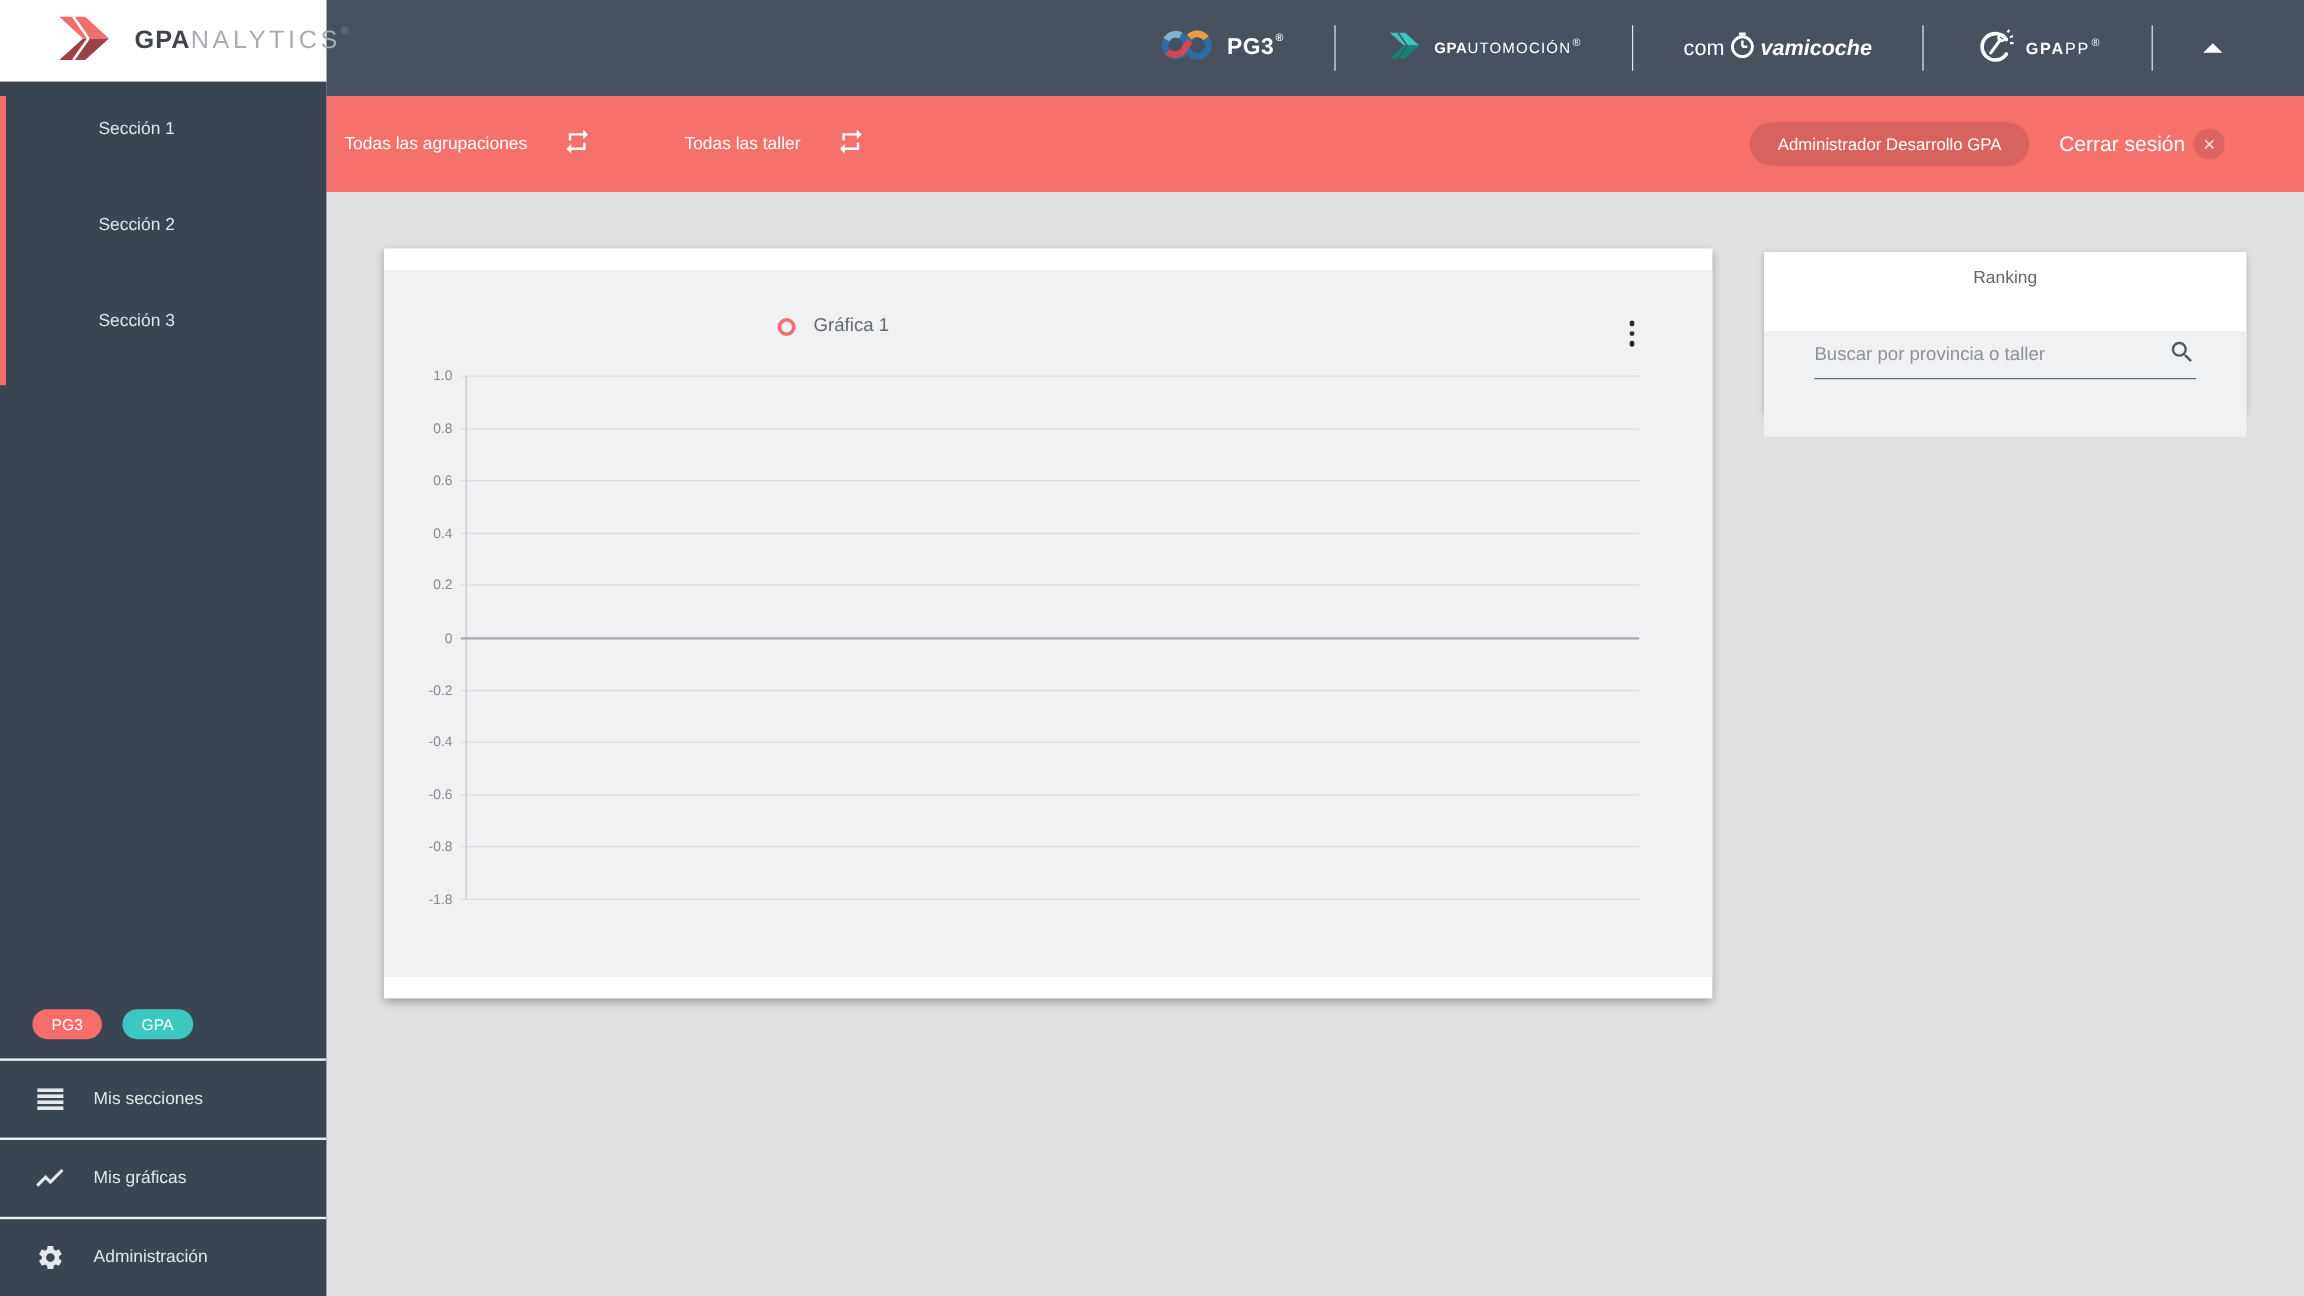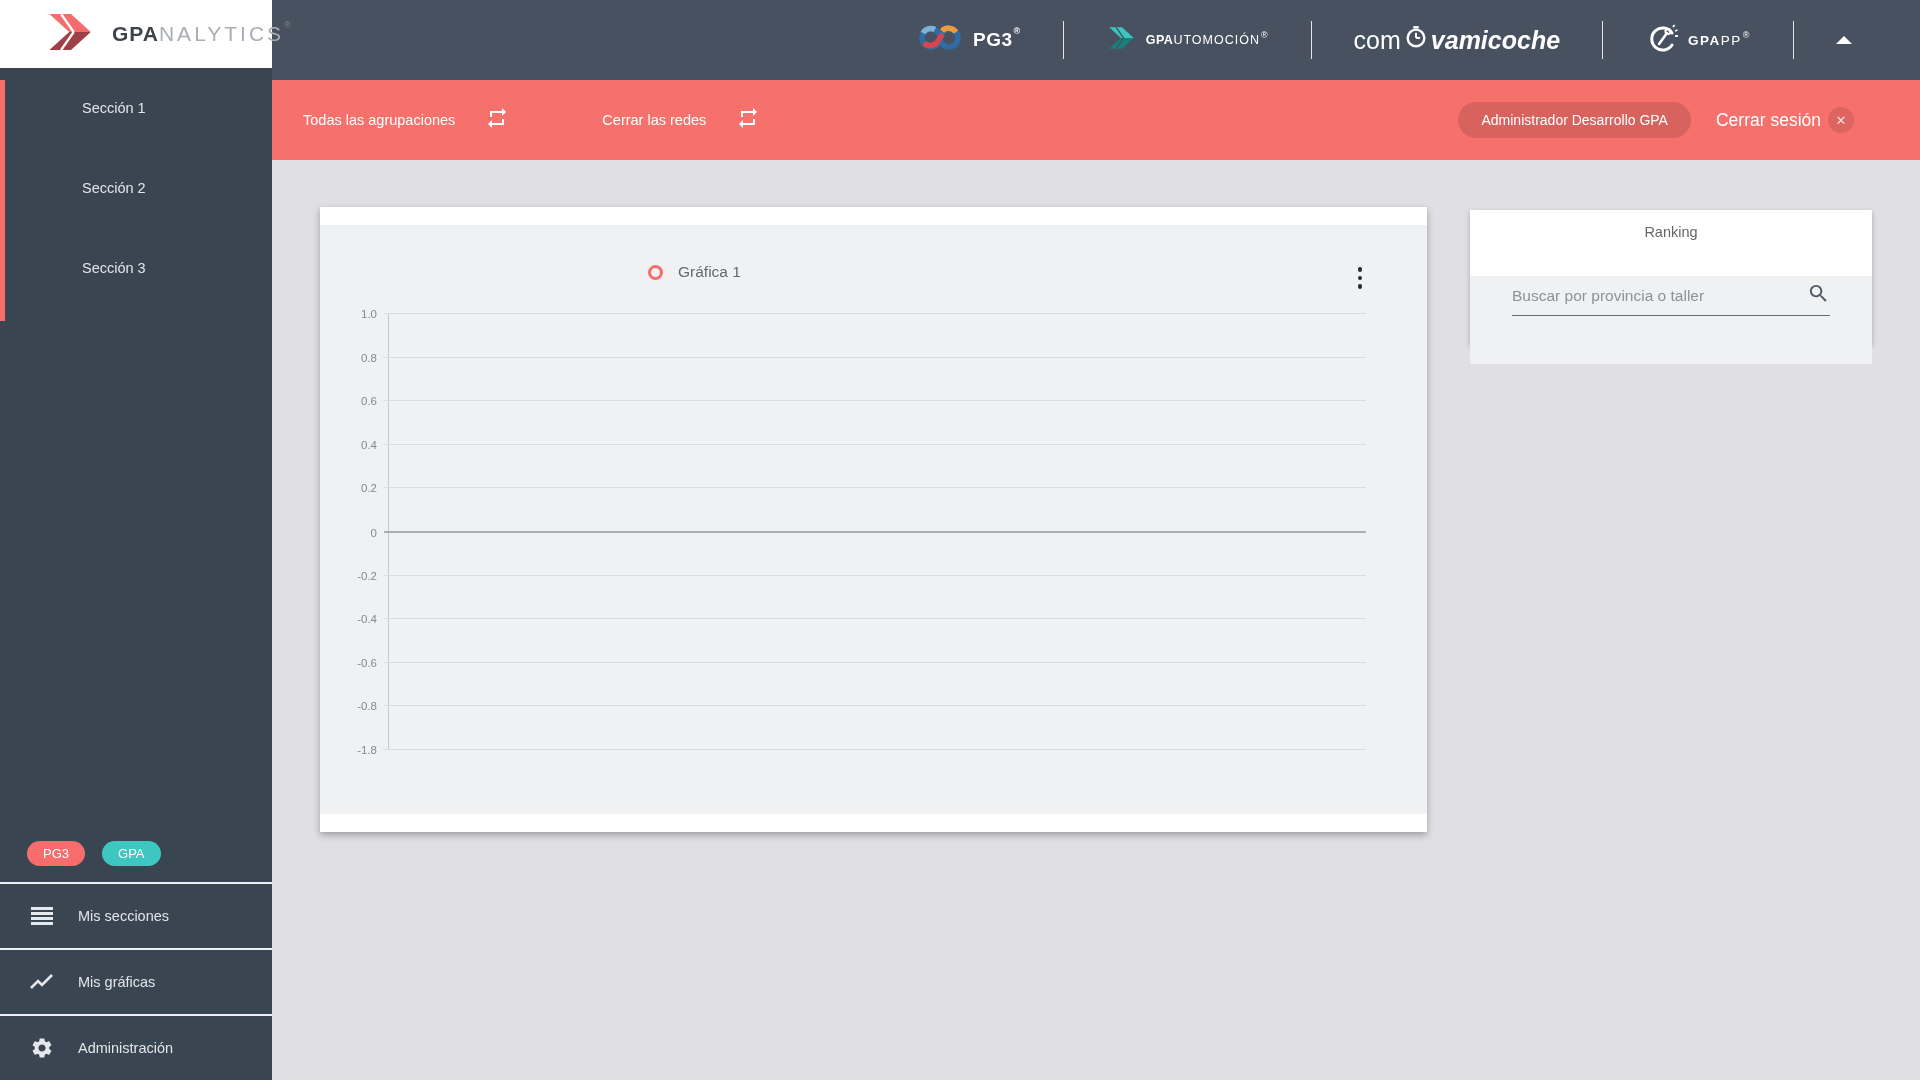--- a/index.html
+++ b/index.html
@@ -34,35 +34,35 @@
   
   .topbar { position:absolute; left:272px; top:0; width:1648px; height:80px;
             background:#485160; display:flex; align-items:center;
             justify-content:flex-end; padding-right:68px; gap:0; }
   .brand-group { display:flex; align-items:center; color:#fff; white-space:nowrap; }
   .vdiv { width:1px; height:38px; background:rgba(255,255,255,0.85); margin:0 42px; }
   .pg3-text { font-size:19px; font-weight:bold; margin-left:10px; letter-spacing:0.5px;}
   .reg-sup { font-size:9px; vertical-align:top; position:relative; top:-3px; margin-left:1px;}
   .gpauto-text { font-size:12.5px; margin-left:8px; letter-spacing:1px; }
   .gpauto-text b { letter-spacing:0.5px; }
-  .compro-text { font-size:25px; display:flex; align-items:center; }
+  .compro-text { font-size:18px; display:flex; align-items:center; }
   .compro-text .it { font-style:italic; font-weight:bold; }
   .compro-text .clock { margin:0 3px; }
   .gpapp-text { font-size:13.5px; margin-left:9px; letter-spacing:1.5px; }
   .caret-up { width:0; height:0; border-left:8px solid transparent;
               border-right:8px solid transparent; border-bottom:8px solid #fff;
               cursor:pointer; }
 
   
   .filterbar { position:absolute; left:272px; top:80px; width:1648px; height:80px;
                background:#F6706C; display:flex; align-items:center;
                padding-left:15px; padding-right:66px; color:#fff; }
   .select-group { display:flex; align-items:center; gap:30px; cursor:pointer; }
   .select-group + .select-group { margin-left:77px; }
-  .select-label { font-size:14.5px;margin-left:16px; }
+  .select-label { font-size:14.5px; }
   .fb-right { margin-left:auto; display:flex; align-items:center; }
   .user-chip { background:rgba(0,0,0,0.12); border-radius:18px; height:36px;
                display:flex; align-items:center; padding:18px 23px; font-size:14px; }
   .logout-btn { font-size:17.5px; margin-left:25px; background:none; border:none;
                 color:#fff; cursor:pointer; font-family:inherit; }
   .logout-x { width:26px; height:26px; border-radius:50%; background:rgba(0,0,0,0.10);
               display:flex; align-items:center; justify-content:center; margin-left:7px;
               color:rgba(255,255,255,0.8); font-size:13px; cursor:pointer; }
 
   
@@ -239,21 +239,21 @@
   <div class="filterbar">
     <div class="select-group">
       <span class="select-label">Todas las agrupaciones</span>
       <span>
         <svg width="24" height="24" viewBox="0 0 24 24" fill="#ffffff">
           <path d="M7 7h10v3l4-4-4-4v3H5v6h2V7zm10 10H7v-3l-4 4 4 4v-3h12v-6h-2v4z"></path>
         </svg>
       </span>
     </div>
     <div class="select-group">
-      <span class="select-label">Cerrar las redes</span>
+      <span class="select-label">Todas las taller</span>
       <span>
         <svg width="24" height="24" viewBox="0 0 24 24" fill="#ffffff">
           <path d="M7 7h10v3l4-4-4-4v3H5v6h2V7zm10 10H7v-3l-4 4 4 4v-3h12v-6h-2v4z"></path>
         </svg>
       </span>
     </div>
 
     <div class="fb-right">
       <div class="user-chip">
           <span>Administrador Desarrollo GPA</span>

